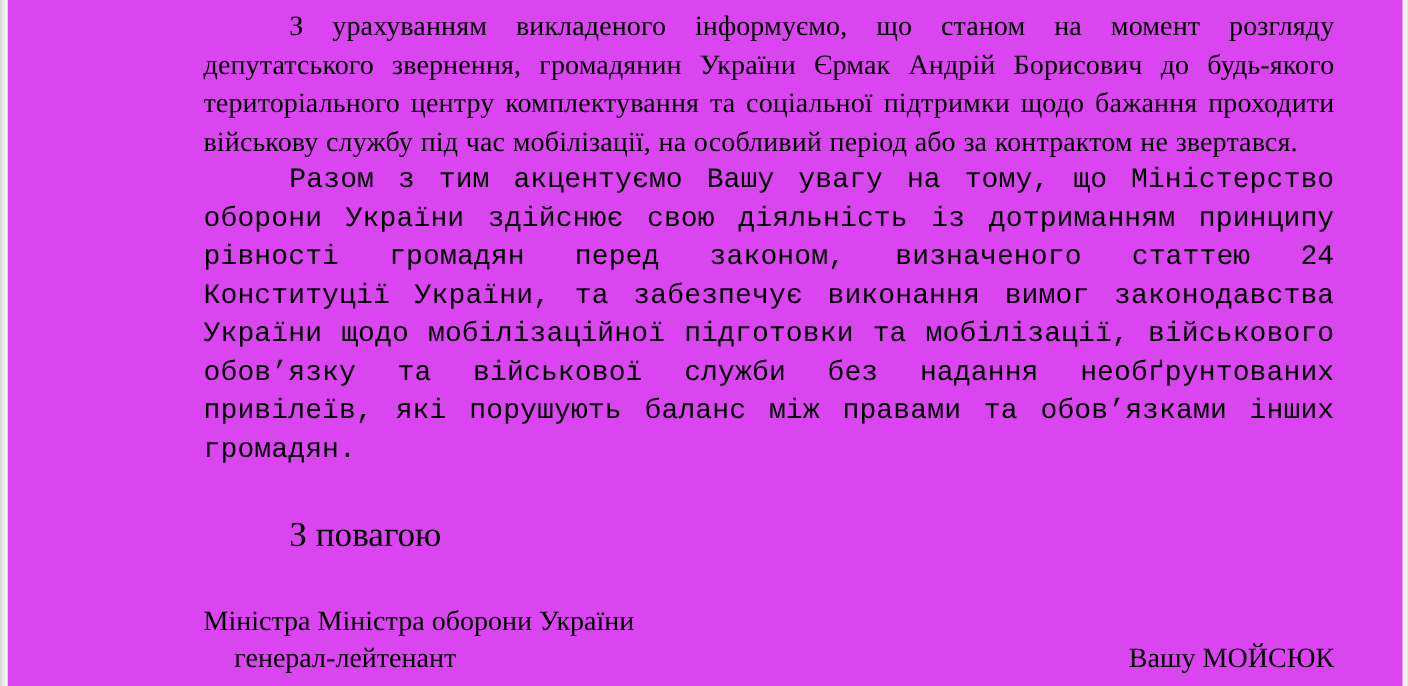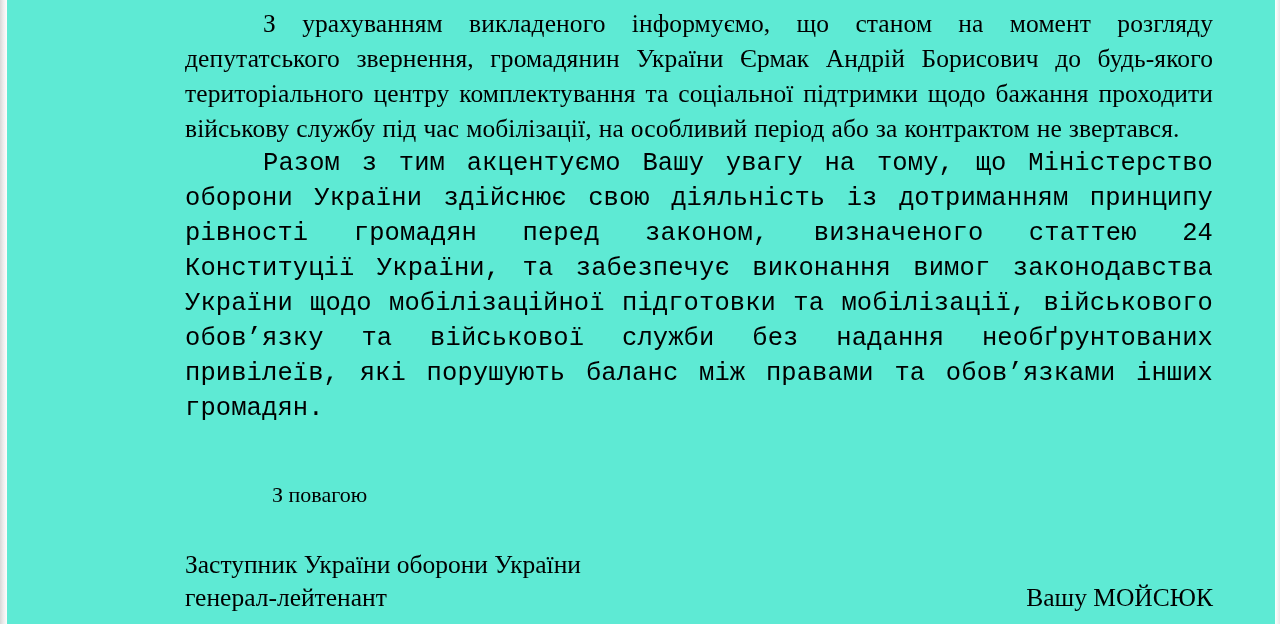--- a/index.html
+++ b/index.html
@@ -11,21 +11,21 @@
     width: 1280px;
     height: 624px;
     overflow: hidden;
     font-family: "Liberation Serif", "DejaVu Serif", serif;
     color: #000000;
   }
   .page {
     position: relative;
     width: 1280px;
     height: 624px;
-    background: #5eead4;
+    background: #d946ef;
     box-sizing: border-box;
   }
   
   .gutter-left {
     position: absolute;
     left: 0;
     top: 0;
     width: 7px;
     height: 624px;
     background: linear-gradient(to right, #d8d8d8 0%, #ececec 45%, #fdfdfd 100%);
@@ -51,37 +51,38 @@
     text-align: justify;
     text-indent: 78px;
     letter-spacing: 0.1px;
     word-spacing: 0.5px;
     hyphens: none;
   }
   .p1 { padding-top: 6px; }
   .p2 { padding-top: 0px; font-family: Liberation Mono, monospace; }
 
   .closing {
-    margin: 9px;
+    margin: 0;
     padding-top: 42px;
-    font-size: 22px;
+    font-size: 32px;
     line-height: 35px;
     text-indent: 78px;
   }
 
   .signature-block {
     position: absolute;
     left: 185px;
     top: 548px;
     width: 1028px;
   }
   .sig-row {
     display: flex;
     justify-content: space-between;
     align-items: flex-start;
+    margin-left: 28px;
   }
   .sig-left {
     font-size: 25.5px;
     line-height: 33px;
     white-space: nowrap;
   }
   .sig-name {
     font-size: 25.5px;
     line-height: 33px;
     white-space: nowrap;
@@ -101,20 +102,20 @@
 
   <div class="doc-body">
     <p class="para p1">З урахуванням викладеного інформуємо, що станом на момент розгляду депутатського звернення, громадянин України Єрмак Андрій Борисович до будь-якого територіального центру комплектування та соціальної підтримки щодо бажання проходити військову службу під час мобілізації, на особливий період або за контрактом не звертався.</p>
 
     <p class="para p2">Разом з тим акцентуємо Вашу увагу на тому, що Міністерство оборони України здійснює свою діяльність із дотриманням принципу рівності громадян перед законом, визначеного статтею 24 Конституції України, та забезпечує виконання вимог законодавства України щодо мобілізаційної підготовки та мобілізації, військового обов’язку та військової служби без надання необґрунтованих привілеїв, які порушують баланс між правами та обов’язками інших громадян.</p>
 
     <p class="closing">З повагою</p>
   </div>
 
   <div class="signature-block">
-    <div class="sig-left">Заступник України оборони України</div>
+    <div class="sig-left">Міністра Міністра оборони України</div>
     <div class="sig-row">
       <div class="sig-title-line2">генерал-лейтенант</div>
       <div class="sig-name">Вашу МОЙСЮК</div>
     </div>
   </div>
 
 </div>
 
 </body></html>

